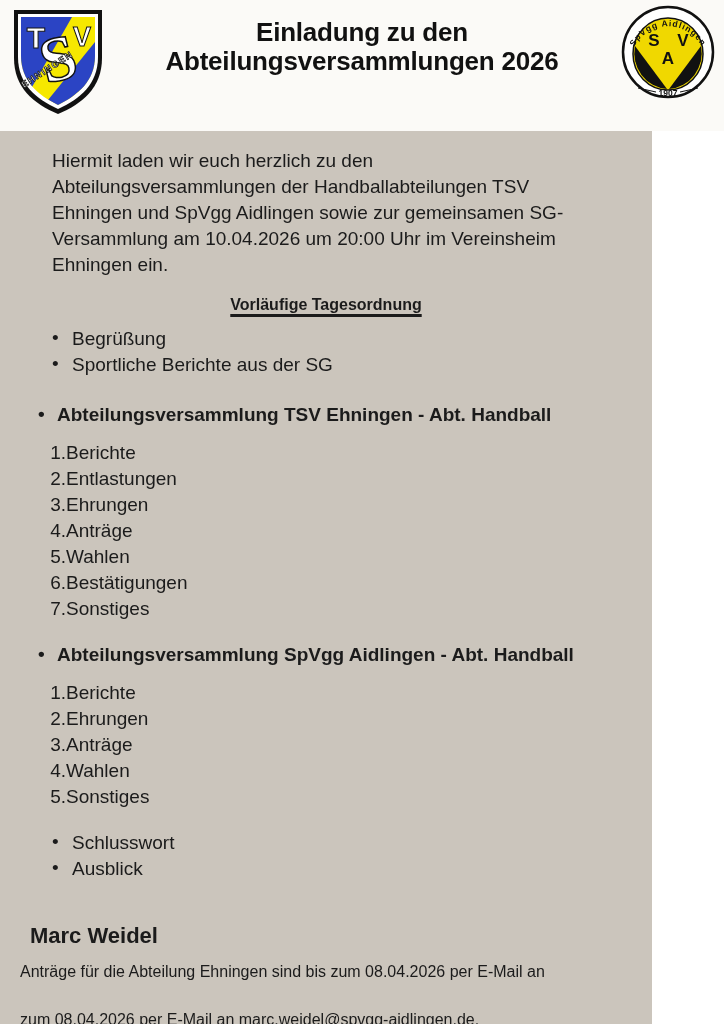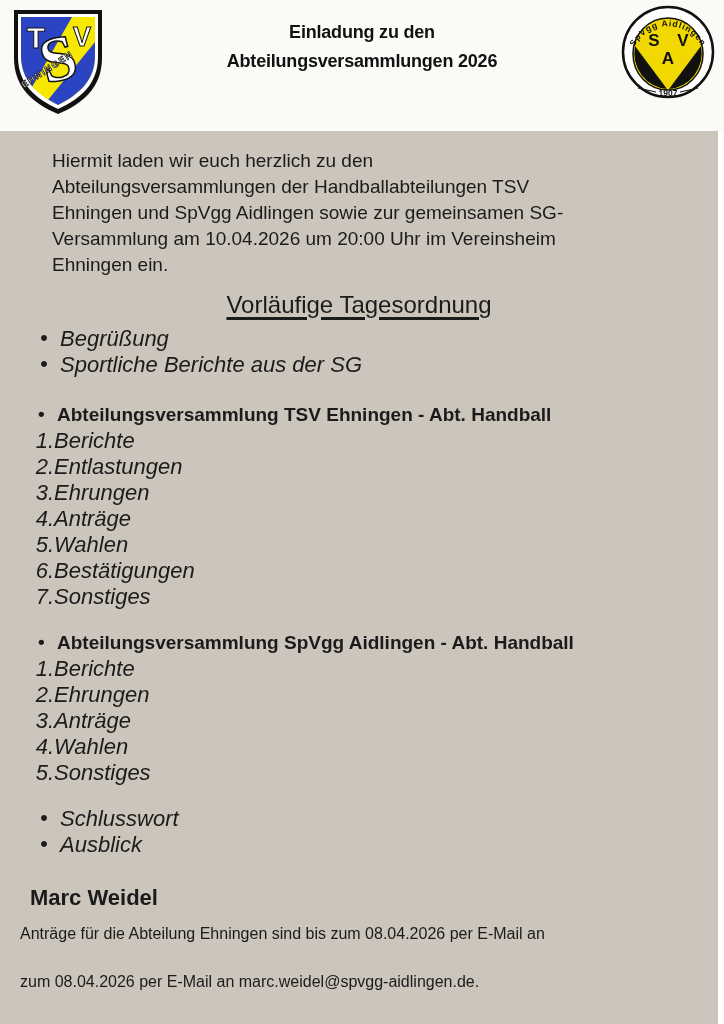--- a/index.html
+++ b/index.html
@@ -12,68 +12,68 @@
   }
   .page { position: relative; width: 724px; height: 1024px; overflow: hidden; }
 
   
   .header {
     position: absolute; top: 0; left: 0; width: 724px; height: 131px;
     background: #fbfaf7;
   }
   .title {
     position: absolute; left: 112px; right: 112px; top: 18px;
-    text-align: center; font-weight: bold; font-size: 18px; line-height: 29px;
+    text-align: center; font-weight: bold; font-size: 26px; line-height: 29px;
     color: #111111; letter-spacing: -0.2px;
   }
   .tsv-logo { position: absolute; left: 10px; top: 6px; width: 96px; height: 110px; }
   .sva-logo { position: absolute; right: 8px; top: 4px; width: 96px; height: 96px; }
   .sg-logo {
     position: absolute; left: 0; right: 0; top: 80px; height: 50px;
     display: flex; justify-content: center; align-items: center;
     color: #d2d0cc;
   }
   .sg-ball { width: 48px; height: 48px; margin-right: -12px; }
   .sg-initials { font-size: 42px; line-height: 42px; letter-spacing: -1px; }
   .sg-names { margin-left: 5px; font-size: 16px; line-height: 17px; text-align: left; }
 
   
   .content {
-    position: absolute; top: 131px; left: 0; width: 718px; height: 893px;
+    position: absolute; top: 131px; left: 0; width: 652px; height: 893px;
     background: #cbc5bc; padding-top: 17px;
   }
   .intro { margin: 0 40px 0 52px; font-size: 19px; line-height: 26px; }
   .b { font-weight: normal; }
 
   .agenda-heading {
     margin: 12px 0 0 0; text-align: center;
-    font-size: 24px; line-height: 29px; font-weight: normal;
+    font-size: 16px; line-height: 29px; font-weight: bold;
     text-decoration: underline; text-decoration-thickness: 2.5px; text-underline-offset: 4px;
   }
 
-  ul.plain, ol.numbered { list-style: none; margin: 0; padding: 0; font-size: 22px; line-height: 26px; font-style: italic; }
+  ul.plain, ol.numbered { list-style: none; margin: 12px; padding: 0; font-size: 19px; line-height: 26px; }
   ul.plain li { position: relative; padding-left: 60px; }
   ul.plain li::before { content: "\2022"; position: absolute; left: 40px; top: -1px; }
   ol.numbered { counter-reset: item; }
   ol.numbered li { position: relative; padding-left: 54px; counter-increment: item; }
   ol.numbered li::before {
     content: counter(item) "."; position: absolute; left: 26px; width: 28px; text-align: right;
   }
   .section-head {
     position: relative; padding-left: 57px; font-weight: bold;
     font-size: 19px; line-height: 26px;
   }
   .section-head::before { content: "\2022"; position: absolute; left: 38px; top: -1px; }
 
   ul.top-bullets { margin-top: 7px; }
   .section-head.first { margin-top: 24px; }
   .section-head.second { margin-top: 20px; }
   ul.bottom-bullets { margin-top: 20px; }
 
-  .signature { margin: 26px 0 0 30px; font-size: 22px; line-height: 28px; font-weight: bold; }
+  .signature { margin: 40px 0 0 30px; font-size: 22px; line-height: 28px; font-weight: bold; }
   .note { margin: 10px 36px 0 20px; font-size: 16px; line-height: 24px; }
 </style>
 </head>
 <body>
 
 <div class="page">
 
   <div class="header">
 
     <svg class="tsv-logo" viewBox="0 0 96 110">

